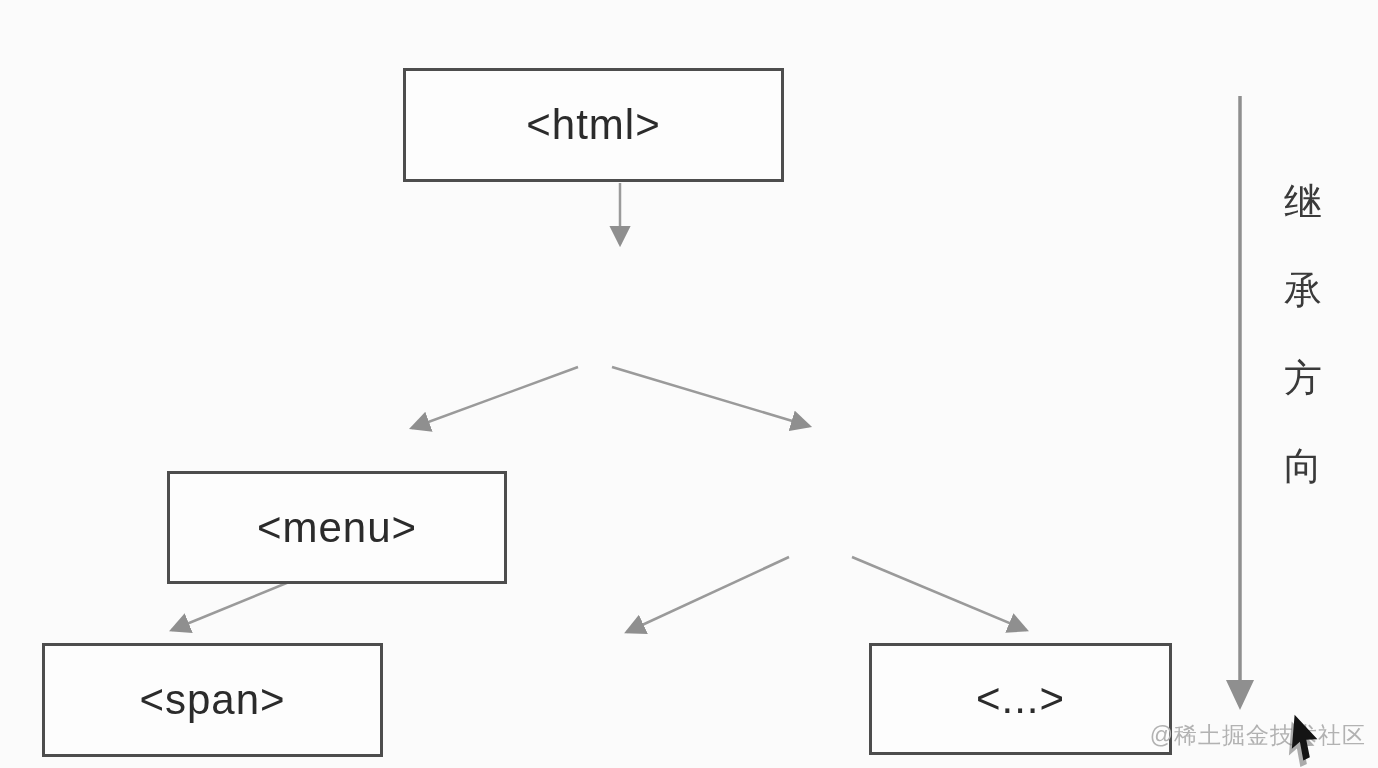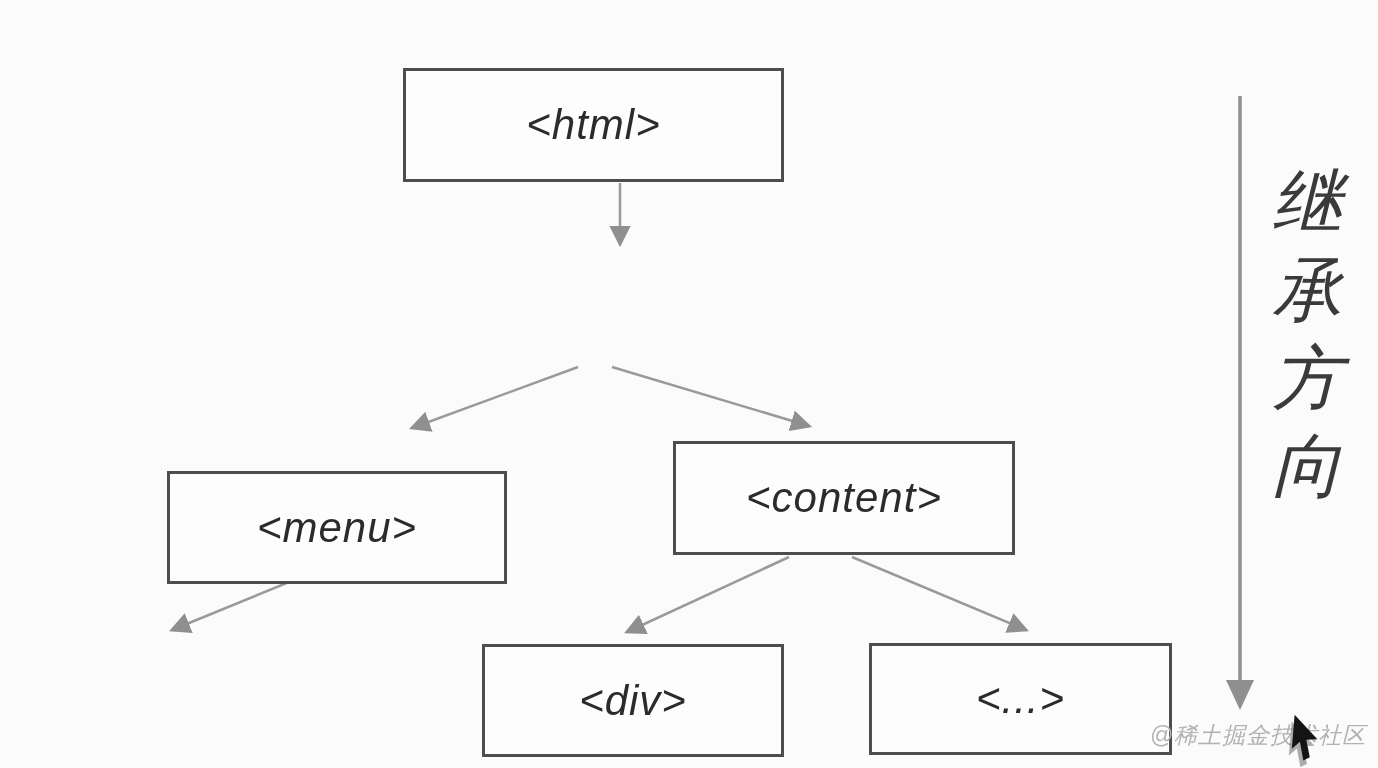--- a/index.html
+++ b/index.html
@@ -7,21 +7,20 @@
     padding: 0;
     background: #fbfbfb;
     font-family: "Liberation Sans", sans-serif;
   }
   .stage {
     position: relative;
     width: 1378px;
     height: 768px;
     background: #fbfbfb;
     overflow: hidden;
-    font-style: italic;
   }
   .edges-layer {
     position: absolute;
     left: 0; top: 0;
     width: 1378px;
     height: 768px;
     pointer-events: none;
   }
   .node {
     position: absolute;
@@ -44,21 +43,21 @@
   #node-content { left: 673px; top: 441px; width: 342px; height: 114px; }
   #node-span    { left:  42px; top: 643px; width: 341px; height: 114px; }
   #node-div     { left: 482px; top: 644px; width: 302px; height: 113px; }
   #node-others  { left: 869px; top: 643px; width: 303px; height: 112px; }
 
   .side-label {
     position: absolute;
     left: 1272px;
     top: 158px;
     width: 62px;
-    font-size: 70px;
+    font-size: 38px;
     line-height: 88px;
     color: #3a3a3a;
     word-break: break-all;
     text-align: center;
   }
   .watermark {
     position: absolute;
     right: 12px;
     top: 720px;
     font-size: 23px;
@@ -100,28 +99,25 @@
 
   <div class="node" id="node-html">
     <span class="label">&lt;html&gt;</span>
   </div>
 
 
   <div class="node" id="node-menu">
     <span class="label">&lt;menu&gt;</span>
   </div>
 
-  <div class="node" id="node-content">
-    <span class="label">&lt;content&gt;</span>
+
+  <div class="node" id="node-span">
+    <span class="label">&lt;span&gt;</span>
   </div>
 
-
-  <div class="node" id="node-div">
-    <span class="label">&lt;div&gt;</span>
-  </div>
 
   <div class="node" id="node-others">
     <span class="label">&lt;...&gt;</span>
   </div>
 
   <div class="side-label">继承方向</div>
 
   <div class="watermark">@稀土掘金技术社区</div>
 
   <svg class="cursor" viewBox="0 0 40 60" xmlns="http://www.w3.org/2000/svg">

